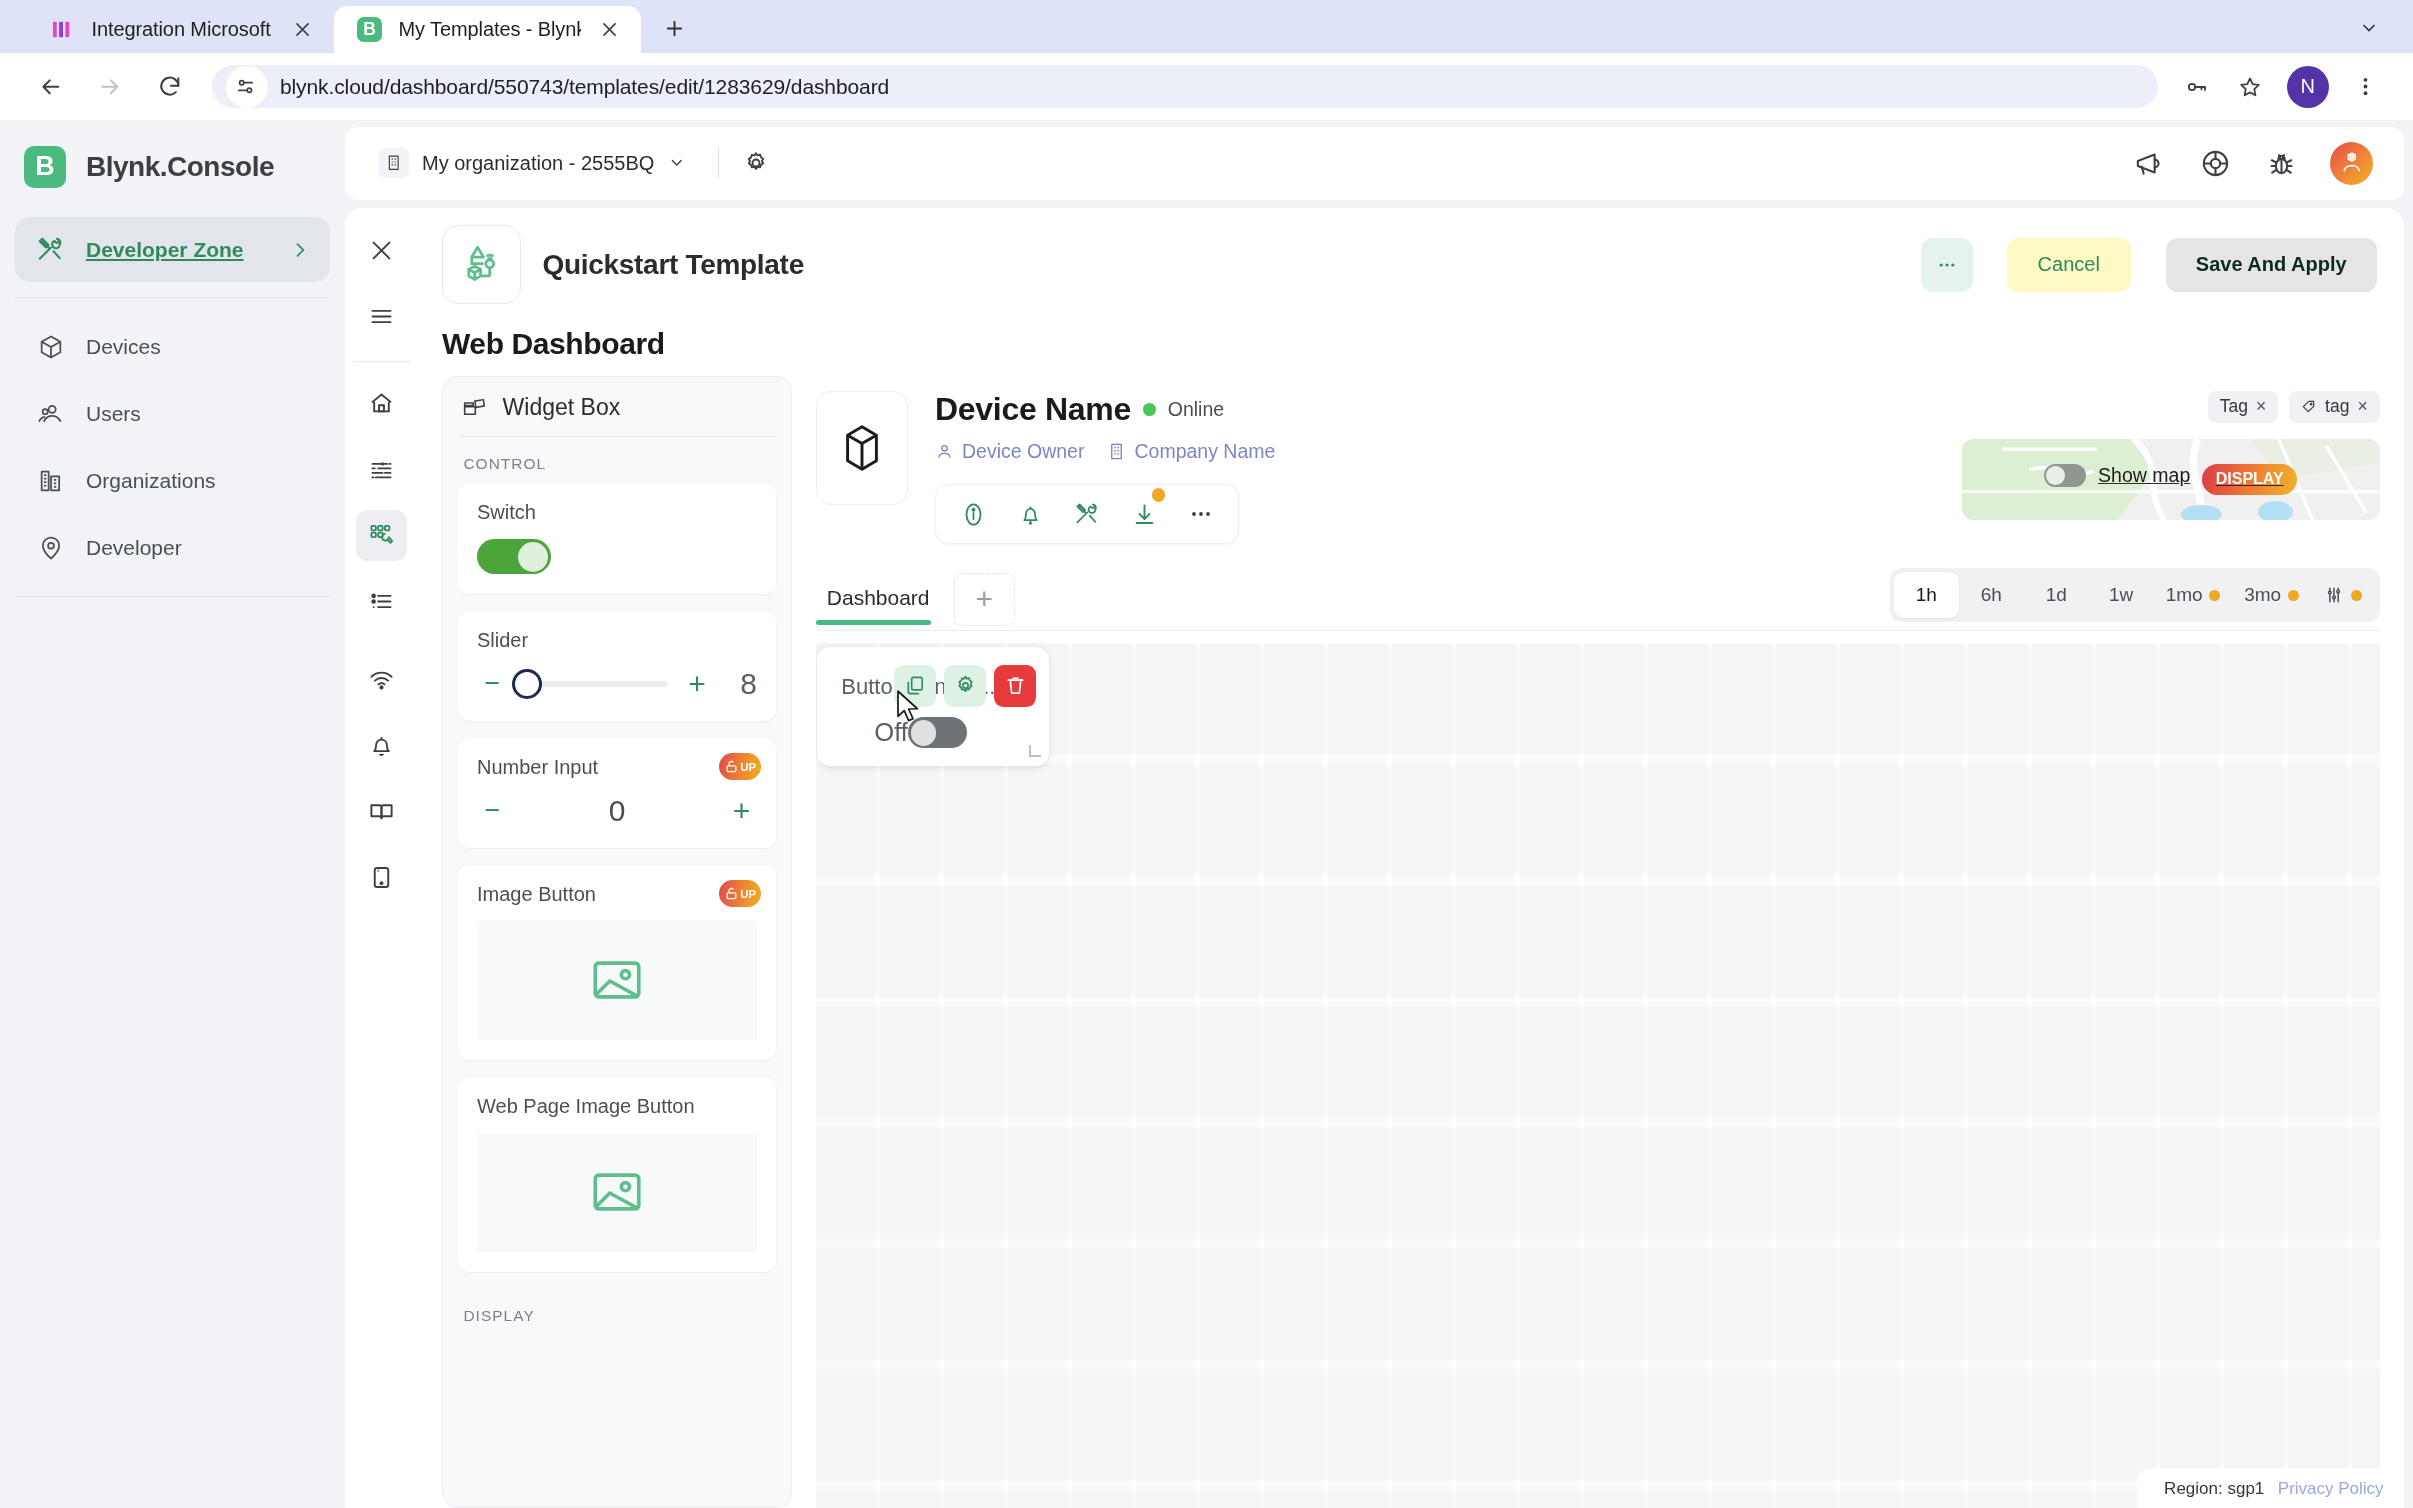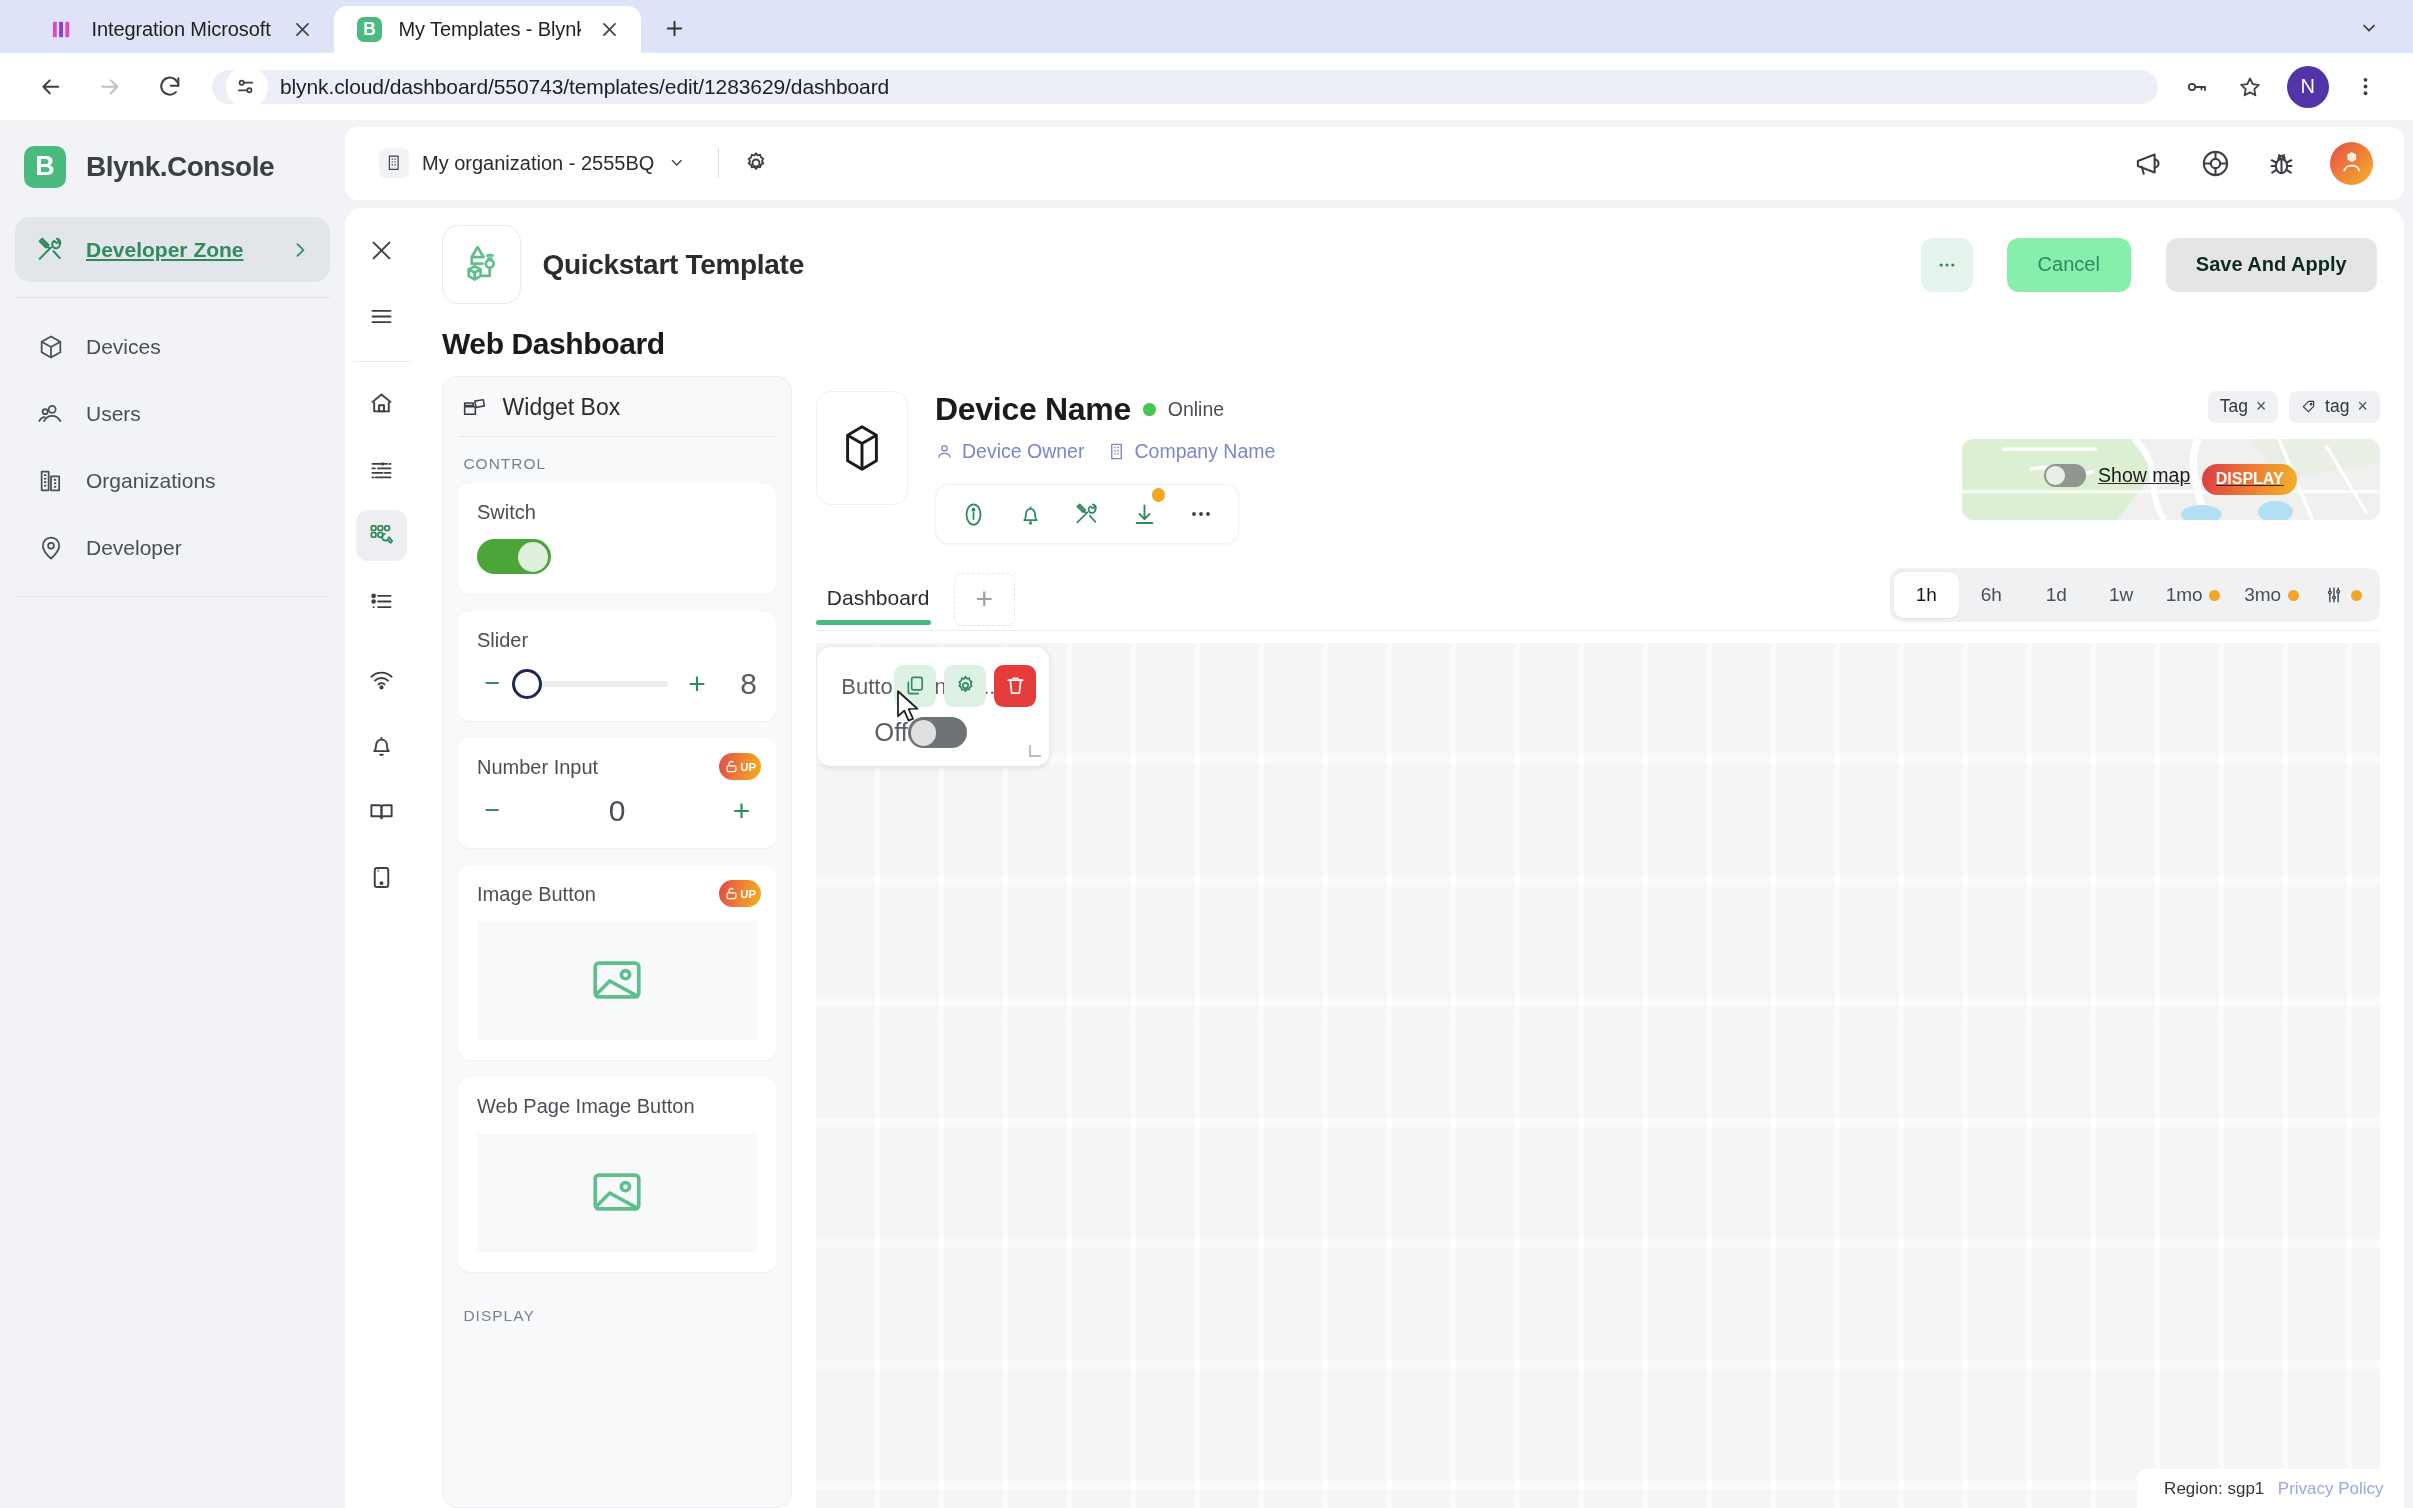--- a/index.html
+++ b/index.html
@@ -20,21 +20,21 @@
   .tab.active { background: #ffffff; }
   .tab-favicon { width: 28px; height: 28px; flex: 0 0 28px; display: flex; align-items: center; justify-content: center; }
   .tab-title { font-size: 20px; color: #1f1f1f; white-space: nowrap; overflow: hidden; max-width: 182px; letter-spacing: -0.1px; }
   .tab-close { width: 28px; height: 28px; flex: 0 0 28px; display: flex; align-items: center; justify-content: center; color: #444; }
   .newtab { width: 43px; height: 43px; display: flex; align-items: center; justify-content: center; margin-left: 12px; margin-bottom: 2.7px; color: #333; }
   .winctl { position: absolute; right: 24px; bottom: 8px; width: 40px; height: 35px; display: flex; align-items: center; justify-content: center; color: #333; }
 
   .omnibar { height: 67px; background: #ffffff; display: flex; align-items: center; padding: 0 24px; gap: 6.7px; }
   .navbtn { width: 53px; height: 53px; border-radius: 50%; display: flex; align-items: center; justify-content: center; color: #3c4043; }
   .navbtn.disabled { color: #bdc1c6; }
-  .urlbox { flex: 1; height: 34px; background: #eceff7; border-radius: 27px; display: flex; align-items: center; padding: 0 13.5px; margin: 0 9.4px; position: relative; }
+  .urlbox { flex: 1; height: 43px; background: #eceff7; border-radius: 27px; display: flex; align-items: center; padding: 0 13.5px; margin: 0 9.4px; position: relative; }
   .urlicon { width: 42px; height: 42px; border-radius: 50%; background: #fff; display: flex; align-items: center; justify-content: center; flex: 0 0 42px; }
   .urltext { font-size: 21px; color: #202124; margin-left: 12px; letter-spacing: -0.1px; }
   .omniright { display: flex; align-items: center; gap: 5.4px; }
   .omniright .navbtn { width: 47px; height: 47px; }
   .avatar-chrome { width: 42px; height: 42px; border-radius: 50%; background: #5234a8; color: #fff; font-size: 20px; display: flex; align-items: center; justify-content: center; margin: 0 8px; }
 
   
   .app { flex: 1; display: flex; background: #f1f3f7; position: relative; overflow: hidden; }
 
   
@@ -74,21 +74,21 @@
   .rail-gap { height: 12px; }
 
   
   .content { flex: 1; background: #fff; border-radius: 0 17.5px 0 0; display: flex; flex-direction: column; min-width: 0; position: relative; }
   .tmpl-header { display: flex; align-items: center; padding: 17.5px 27px 12px 24px; gap: 21.5px; }
   .tmpl-icon { width: 79px; height: 79px; border: 1.3px solid #e8eaee; border-radius: 16px; display: flex; align-items: center; justify-content: center; }
   .tmpl-title { font-size: 28px; font-weight: bold; color: #2c2c2c; letter-spacing: -0.3px; }
   .hdr-spacer { flex: 1; }
   .btn { border: none; border-radius: 12px; font-family: inherit; cursor: pointer; }
   .btn-ghost { height: 54px; padding: 0 16px; background: #e4f4ec; color: #2f8a5d; font-size: 20px; display: flex; align-items: center; justify-content: center; }
-  .btn-cancel { height: 54px; padding: 0 31px; background: #86efac; color: #2f8a5d; font-size: 20px; margin-left: 12px; }
+  .btn-cancel { height: 54px; padding: 0 31px; background: #fef9c3; color: #2f8a5d; font-size: 20px; margin-left: 12px; }
   .btn-primary { height: 54px; padding: 0 30px; background: #e5e5e5; color: #0d2b1d; font-size: 20px; font-weight: bold; margin-left: 13.5px; }
 
   .webdash-title { font-size: 30px; font-weight: bold; color: #1b1b1b; padding: 10.8px 0 15px 24px; letter-spacing: -0.4px; }
 
   .panes { flex: 1; display: flex; gap: 24px; padding: 0 24px 0 24px; min-height: 0; }
 
   
   .widgetbox { width: 350px; flex: 0 0 350px; background: #f8f9fa; border: 0.7px solid #eceef1; border-radius: 15px; display: flex; flex-direction: column; min-height: 0; overflow: hidden; }
   .wb-head { display: flex; align-items: center; gap: 15px; padding: 17.5px 19px 15px 19px; }
   .wb-head-title { font-size: 23px; color: #2c2c2c; }

